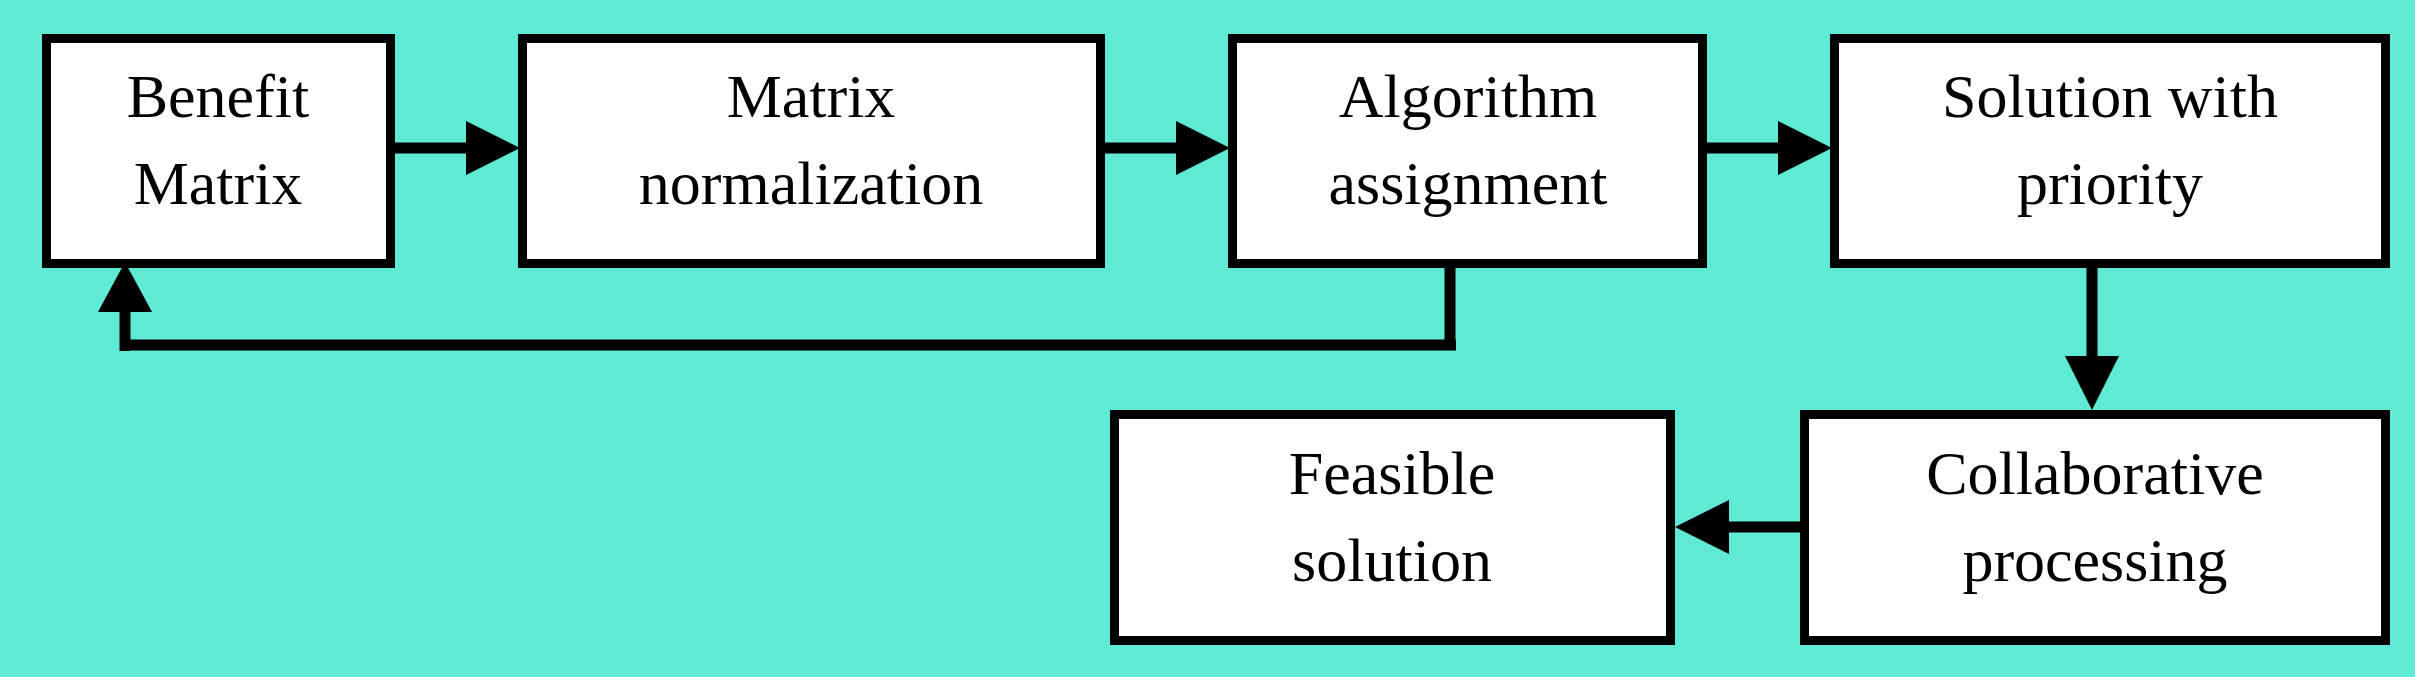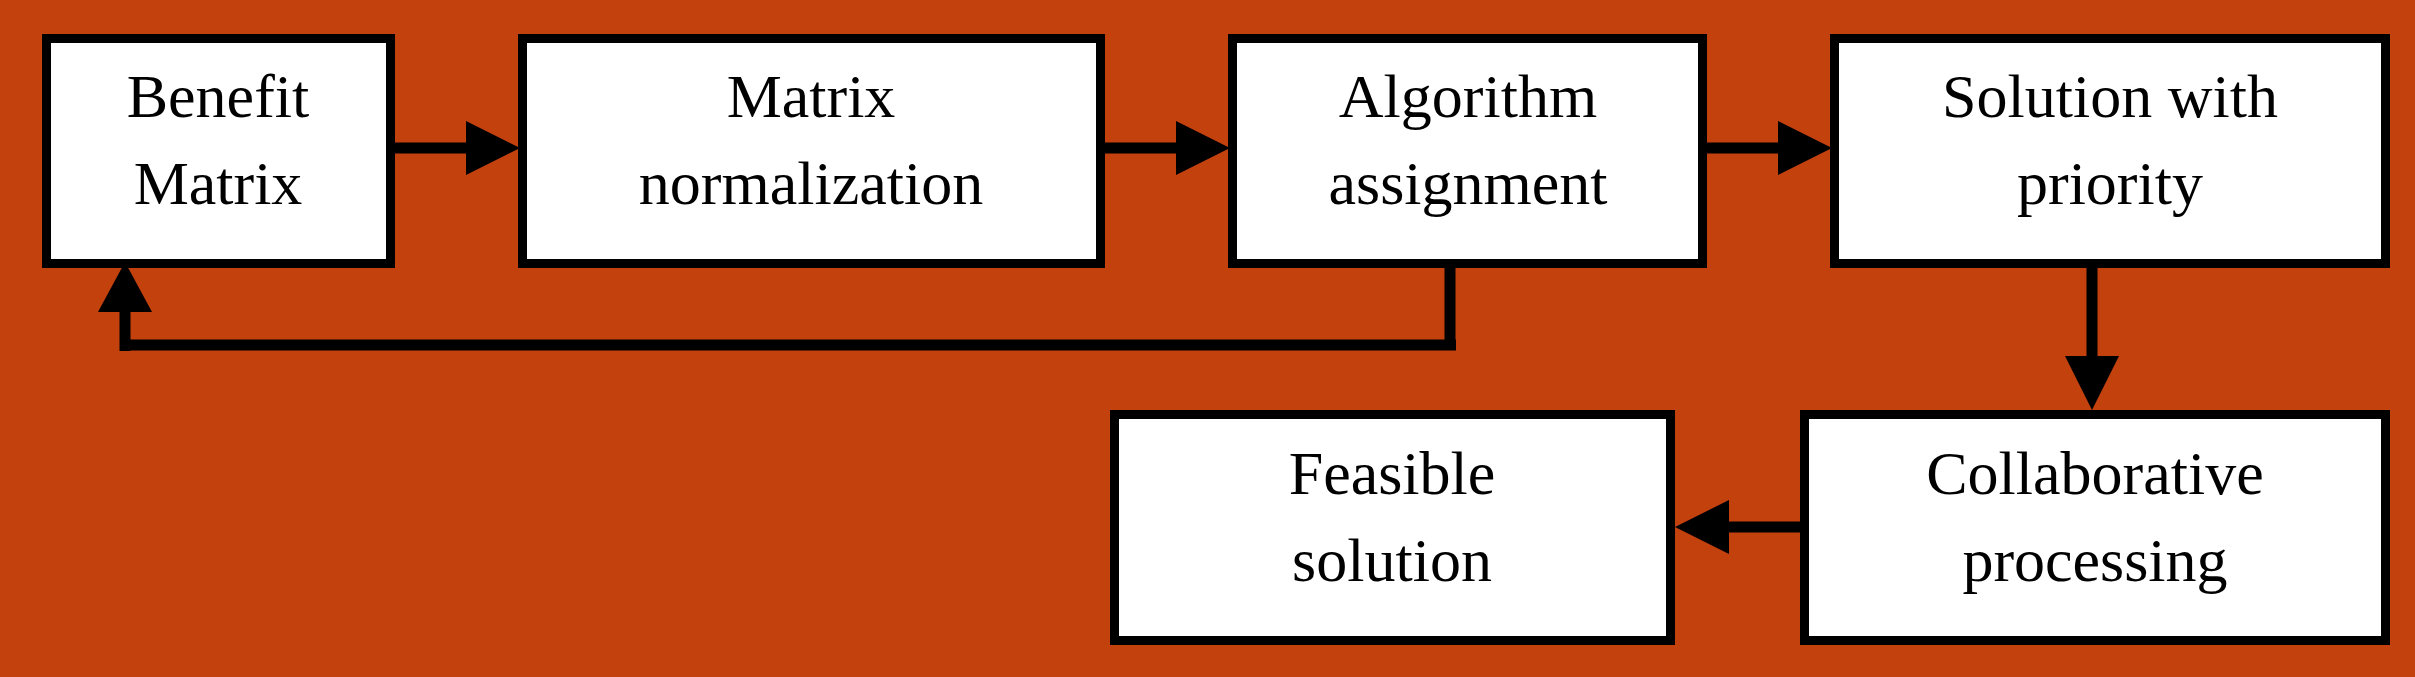--- a/index.html
+++ b/index.html
@@ -11,21 +11,21 @@
   body {
     width: 2415px;
     height: 677px;
     font-family: "Liberation Serif", "DejaVu Serif", serif;
     overflow: hidden;
   }
   #diagram-root {
     position: relative;
     width: 2415px;
     height: 677px;
-    background: #c2410c;
+    background: #5eead4;
   }
   svg#flowchart {
     display: block;
     width: 2415px;
     height: 677px;
   }
   .node-box {
     fill: #ffffff;
     stroke: #000000;
     stroke-width: 9;

